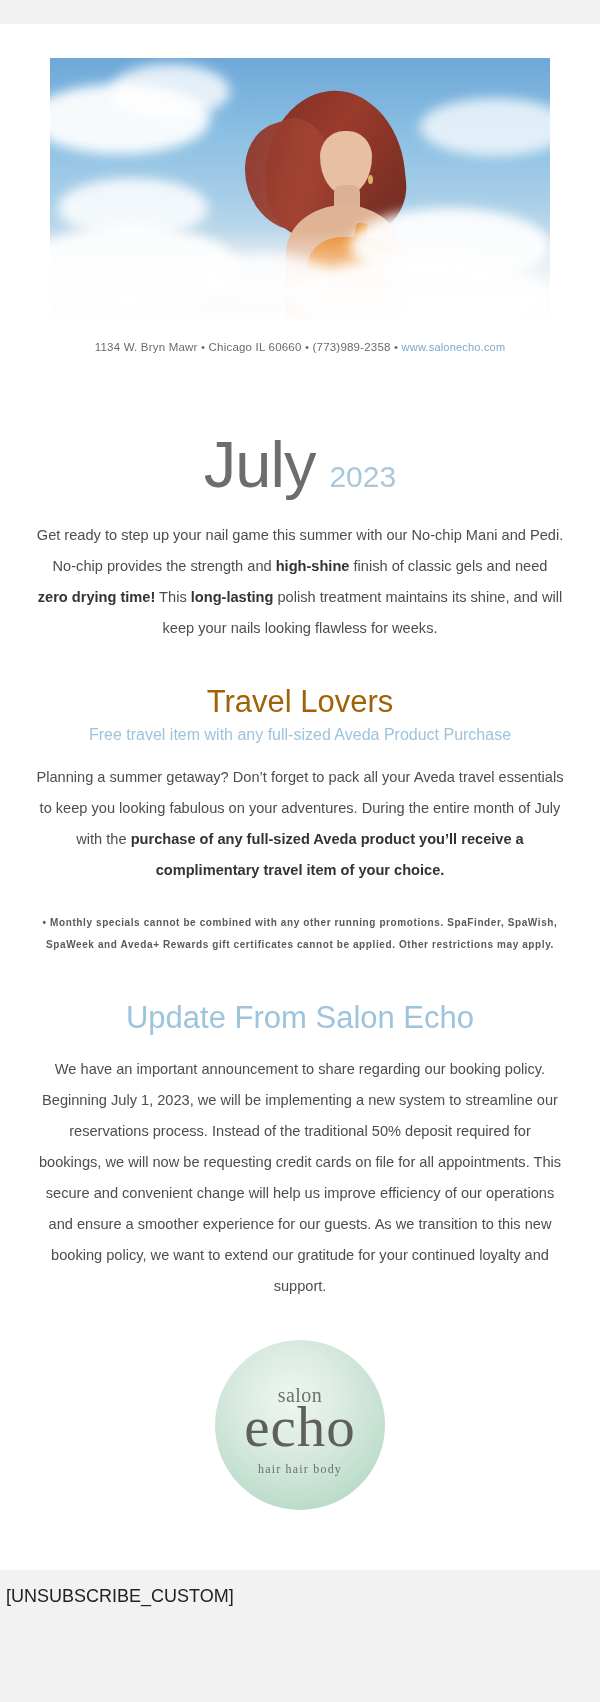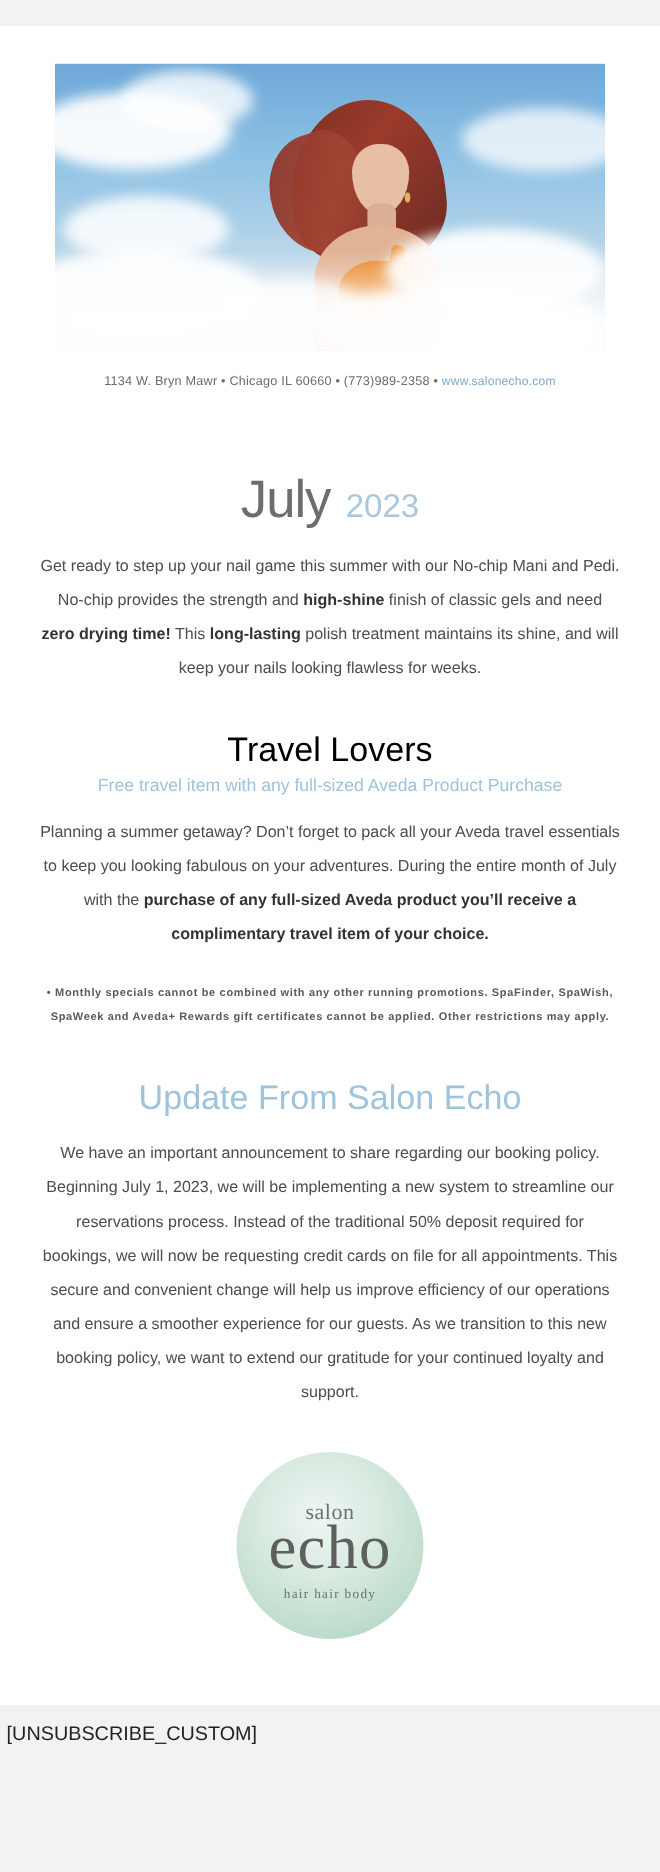--- a/index.html
+++ b/index.html
@@ -157,21 +157,21 @@
   }
 
   
   .title-block {
     text-align: center;
     padding: 70px 0 0 0;
     white-space: nowrap;
   }
   .title-month {
     font-family: "Liberation Sans", sans-serif;
-    font-size: 48px;
+    font-size: 65px;
     color: #6d6d6d;
     font-weight: 400;
     letter-spacing: -1px;
     vertical-align: baseline;
   }
   .title-year {
     font-size: 30px;
     color: #a9c8dd;
     font-weight: 400;
     margin-left: 14px;
@@ -202,21 +202,21 @@
     line-height: 31px;
     color: #4d4d4d;
     margin: 18px 0 0 0;
     text-align: center;
   }
   p.body-copy b { font-weight: bold; color: #333; }
 
   .h-travel {
     padding-top: 40px;
     font-size: 31px;
-    color: #000000;
+    color: #a16207;
     font-weight: 400;
   }
   .sub-travel {
     font-size: 16px;
     color: #9dc3dd;
     margin-top: 6px;
   }
   .fine-print {
     font-size: 10px;
     color: #5a5a5a;

